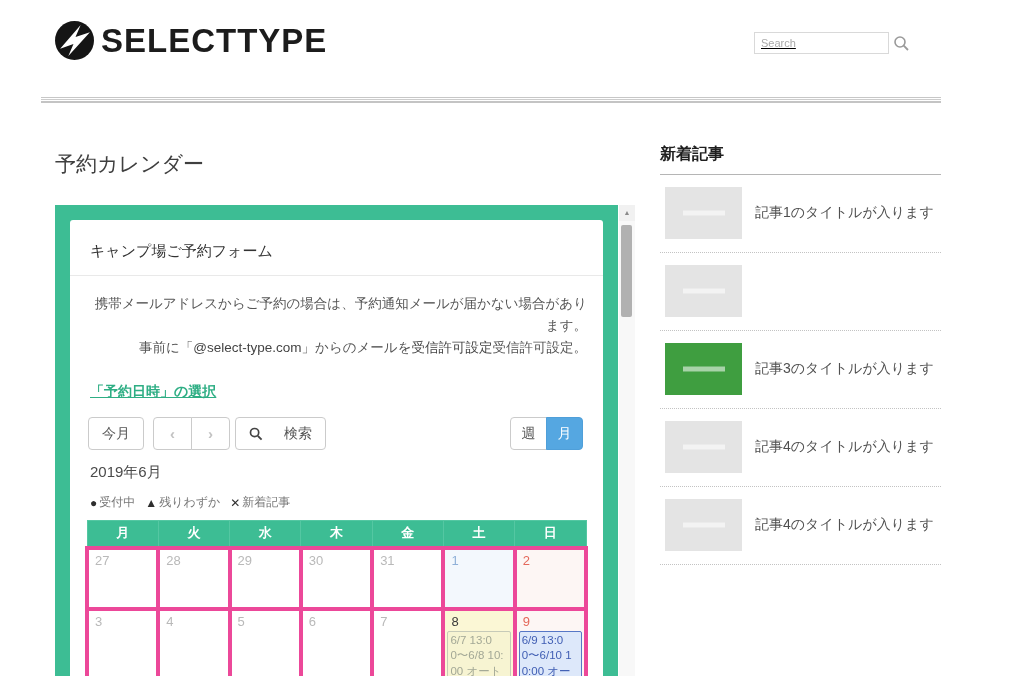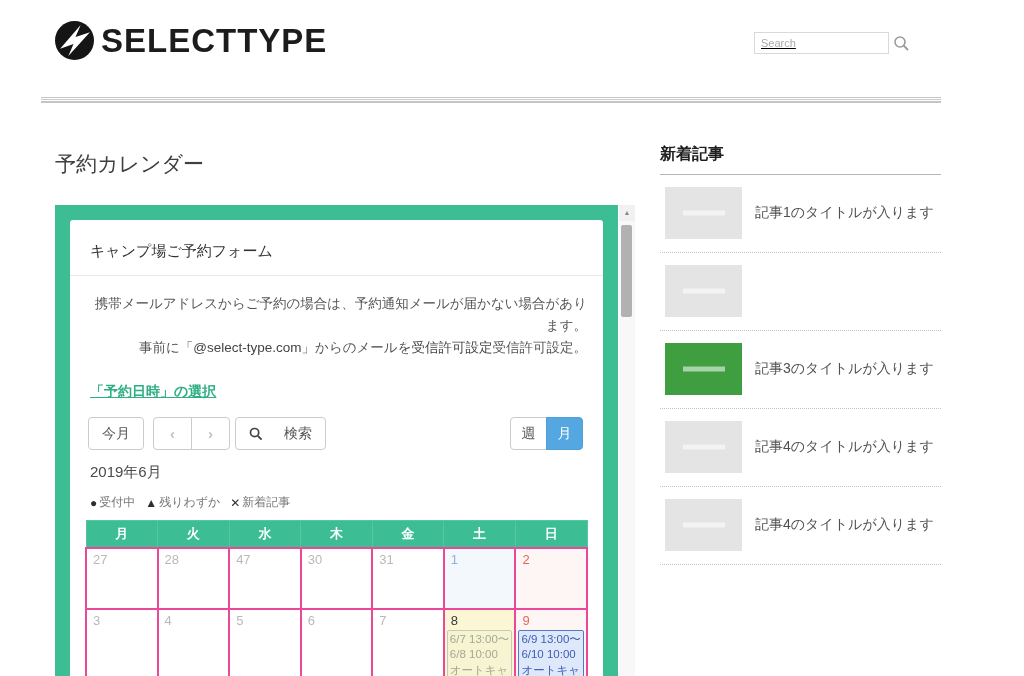--- a/index.html
+++ b/index.html
@@ -43,21 +43,21 @@
                background:#55A7E1; border-color:#4f9fd9; color:#fff; }
 
   .month-title { margin:13px 5px 0 5px; font-size:15px; color:#4a4a4a; }
   .legend { margin:12px 5px 0 5px; font-size:12px; color:#777; display:flex; align-items:center; gap:10px; }
   .legend .item { display:flex; align-items:center; gap:2px; }
   .legend .g { color:#2e2e2e; font-size:12px; font-style:normal; }
 
   
   .cal { margin-top:9px; width:100%; border-collapse:collapse; table-layout:fixed; }
   .cal th { background:#3DBD94; color:#fff; font-size:13px; font-weight:700; height:27px; border:1px solid #54c7a2; }
-  .cal td { border:2px solid #ec4899; vertical-align:top; font-size:13px; }
+  .cal td { border:4px solid #ec4899; vertical-align:top; font-size:13px; }
   .cal tr.r1 td { height:61px; }
   .cal tr.r2 td { height:110px; }
   .daynum { display:block; padding:3px 0 0 6px; color:#b9b9b9; }
   td.sat { background:#f3f8fd; } td.sat .daynum { color:#8fb0d8; }
   td.sun { background:#fdf6f4; } td.sun .daynum { color:#e4685a; }
   td.today { background:#fbf7d5; } td.today .daynum { color:#3a3a3a; }
   .evt { margin:2px 2px 0 2px; border-radius:2px; padding:1px 2px; font-size:11.5px; line-height:1.35;
          word-break:break-all; cursor:pointer; }
   .evt-gray { border:1px solid #c6cab8; background:#f7f4d2; color:#a3a896; }
   .evt-blue { border:1px solid #5677c6; background:#dde8fa; color:#3f5db3; }
@@ -178,21 +178,21 @@
         </thead>
         <tbody>
           <tr class="r1">
             <td>
                 <span class="daynum">27</span>
               </td>
             <td>
                 <span class="daynum">28</span>
               </td>
             <td>
-                <span class="daynum">47</span>
+                <span class="daynum">29</span>
               </td>
             <td>
                 <span class="daynum">30</span>
               </td>
             <td>
                 <span class="daynum">31</span>
               </td>
             <td class="sat">
                 <span class="daynum">1</span>
               </td>

